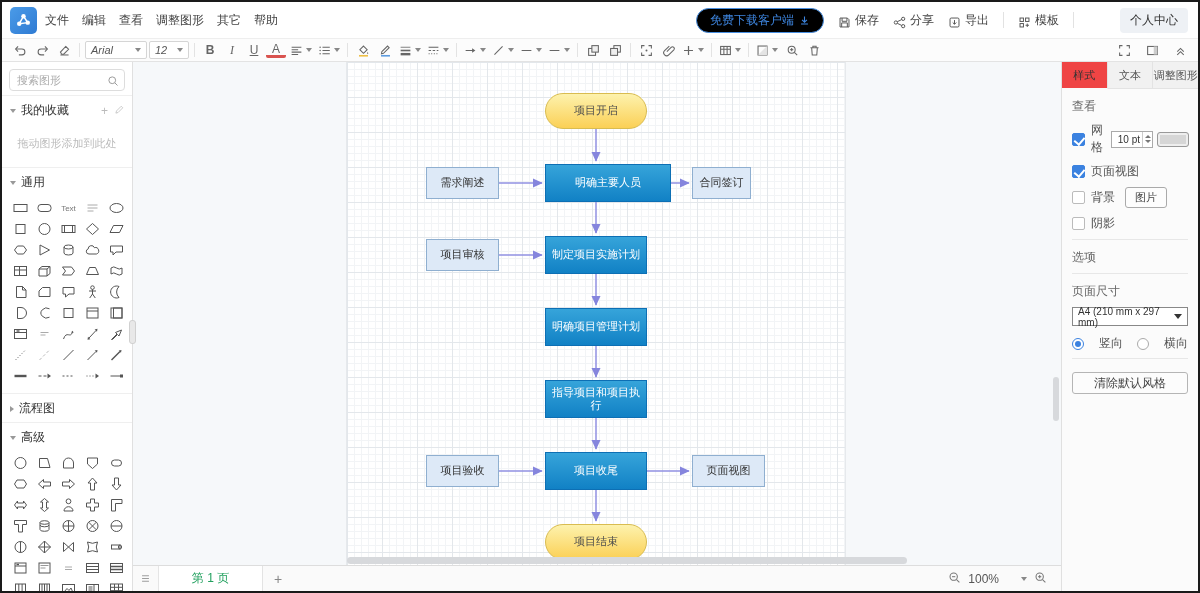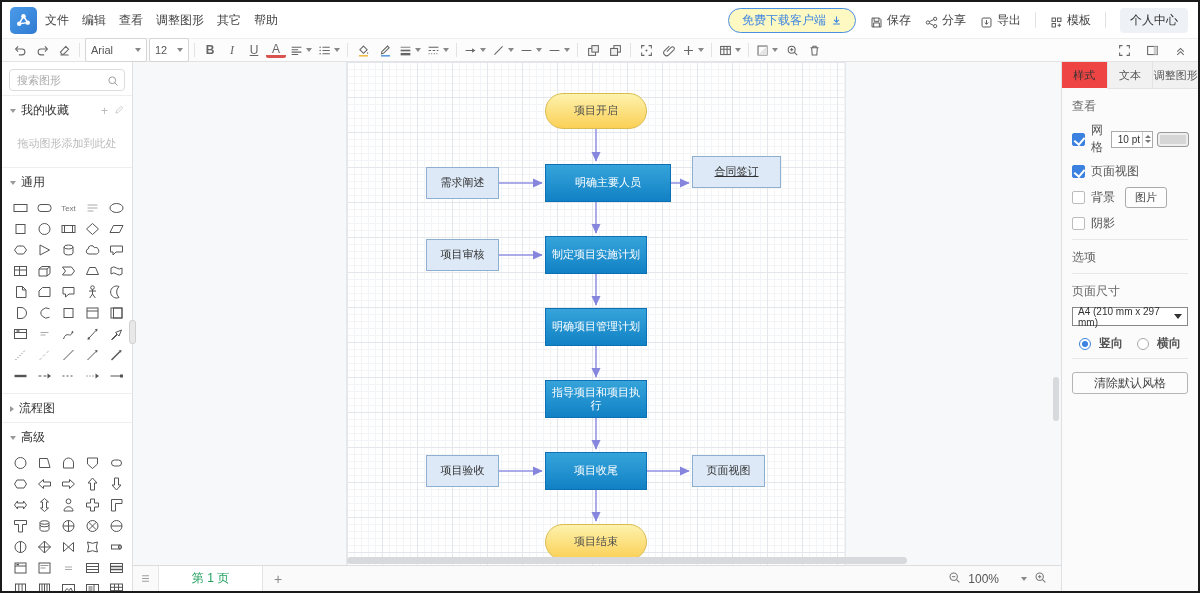--- a/index.html
+++ b/index.html
@@ -9,33 +9,33 @@
 
   
   .header { height:36px; display:flex; align-items:center; padding:0 10px 0 8px; background:#fff; flex:0 0 auto; }
   .logo { width:27px; height:27px; border-radius:5px; background:linear-gradient(135deg,#4a9be8,#2f7bd3); display:flex; align-items:center; justify-content:center; margin-right:8px; flex:0 0 auto; }
   .title-block { display:flex; flex-direction:column; justify-content:center; }
   .doc-title { font-size:13px; font-weight:bold; color:#222; line-height:15px; }
   .menu-row { display:flex; gap:13px; font-size:12px; color:#444; line-height:15px; }
   .menu-row span { cursor:default; }
   .header-spacer { flex:1; }
   .header-actions { display:flex; align-items:center; gap:14px; font-size:12px; color:#444; }
-  .pill-btn { border:1px solid #4a90e2; color:#3e86e0; border-radius:14px; padding:3px 13px; font-size:12px; display:flex; align-items:center; gap:5px; background:#fef9c3; }
+  .pill-btn { border:1px solid #4a90e2; color:#3e86e0; border-radius:14px; padding:3px 13px; font-size:12px; display:flex; align-items:center; gap:5px; background:#000000; }
   .hact { display:flex; align-items:flex-end; gap:4px; }
   .hsep { width:1px; height:16px; background:#e2e2e2; }
-  .personal-btn { background:#eef1f5; border-radius:4px; padding:4px 10px; color:#333; }
+  .personal-btn { background:#eef1f5; border-radius:4px; padding:4px 10px; color:#333;margin-left:32px; }
 
   
   .toolbar { height:24px; background:#fcfcfc; border-top:1px solid #eee; border-bottom:1px solid #e3e3e3; display:flex; align-items:center; padding:0 8px; gap:2px; flex:0 0 auto; }
   .tb-group { display:flex; align-items:center; gap:2px; }
   .tb-sep { width:1px; height:14px; background:#e3e3e3; margin:0 5px; }
   .tb-btn { height:20px; min-width:20px; display:flex; align-items:center; justify-content:center; border-radius:2px; color:#666; font-size:12px; padding:0 2px; background:transparent; border:none; cursor:default; }
   .tb-btn svg { display:block; }
   .tb-caret { width:0; height:0; border-left:3px solid transparent; border-right:3px solid transparent; border-top:4px solid #888; margin-left:3px; }
-  .tb-select { height:24px; border:1px solid #d5d5d5; border-radius:2px; background:#fff; display:flex; align-items:center; justify-content:space-between; padding:0 5px; font-size:11px; color:#555; }
+  .tb-select { height:18px; border:1px solid #d5d5d5; border-radius:2px; background:#fff; display:flex; align-items:center; justify-content:space-between; padding:0 5px; font-size:11px; color:#555;font-style:italic; }
   .g-bold { font-weight:bold; }
   .g-italic { font-style:italic; font-family:"Liberation Serif","DejaVu Serif",serif; }
   .g-underline { text-decoration:underline; }
   .g-fontcolor { border-bottom:3px solid #d9534f; line-height:12px; height:16px; }
   .toolbar-right { margin-left:auto; display:flex; align-items:center; gap:8px; }
 
   
   .main { flex:1; display:flex; min-height:0; }
 
   
@@ -100,21 +100,21 @@
   .grid-size-val { flex:1; text-align:right; font-size:10px; padding-right:2px; color:#333; }
   .spinner { width:10px; border-left:1px solid #ccc; height:100%; display:flex; flex-direction:column; align-items:center; justify-content:center; gap:2px; }
   .spin-up { width:0; height:0; border-left:3px solid transparent; border-right:3px solid transparent; border-bottom:3.5px solid #777; }
   .spin-down { width:0; height:0; border-left:3px solid transparent; border-right:3px solid transparent; border-top:3.5px solid #777; }
   .swatch-btn { width:32px; height:15px; border:1px solid #999; border-radius:3px; background:#d6d6d6; box-shadow:inset 0 0 0 2px #eee; }
   .mini-btn { border:1px solid #aaa; border-radius:3px; background:#fdfdfd; font-size:11px; color:#444; padding:2px 9px; margin-left:4px; }
   .rp-divider { border-top:1px solid #e7e7e7; margin:4px 0 9px 0; }
   .rp-select { width:100%; height:19px; border:1px solid #888; background:#fff; display:flex; align-items:center; justify-content:space-between; padding:0 5px; font-size:10px; color:#333; margin-bottom:9px; }
   .sel-caret { width:0; height:0; border-left:4px solid transparent; border-right:4px solid transparent; border-top:5px solid #333; }
   .radio-row { display:flex; align-items:center; gap:14px; justify-content:center; margin-bottom:6px; color:#555; }
-  .radio { display:flex; align-items:center; gap:8px;font-weight:bold; }
+  .radio { display:flex; align-items:center; gap:15px; }
   .rdot { width:12px; height:12px; border-radius:50%; border:1px solid #aaa; background:#fff; position:relative; }
   .rdot.sel { border-color:#3b82e0; }
   .rdot.sel:after { content:""; position:absolute; left:2px; top:2px; width:6px; height:6px; border-radius:50%; background:#3b82e0; }
   .clear-btn { width:100%; height:22px; border:1px solid #b5b5b5; border-radius:3px; background:#fcfcfc; font-size:12px; color:#444; margin-top:4px; }
 </style>
 </head>
 <body>
 
 <div class="app">
 
@@ -906,21 +906,21 @@
               <line x1="514" y1="121" x2="556" y2="121" stroke="#9191e2" stroke-width="1.5" marker-end="url(#arrowhead)"></line>
               <line x1="366" y1="193" x2="409" y2="193" stroke="#9191e2" stroke-width="1.5" marker-end="url(#arrowhead)"></line>
               <line x1="366" y1="409" x2="409" y2="409" stroke="#9191e2" stroke-width="1.5" marker-end="url(#arrowhead)"></line>
               <line x1="514" y1="409" x2="556" y2="409" stroke="#9191e2" stroke-width="1.5" marker-end="url(#arrowhead)"></line>
             </g>
         </svg>
         <div id="fc-nodes">
             <div class="fc-node terminal" style="left: 412px; top: 31px; width: 102px; height: 36px;">项目开启</div>
             <div class="fc-node main" style="left: 412px; top: 102px; width: 126px; height: 38px; font-family: Liberation Serif, serif;">明确主要人员</div>
             <div class="fc-node side" style="left: 293px; top: 105px; width: 73px; height: 32px;">需求阐述</div>
-            <div class="fc-node side" style="left: 559px; top: 94px; width: 89px; height: 32px; text-decoration: underline;">合同签订</div>
+            <div class="fc-node side" style="left: 559px; top: 105px; width: 59px; height: 32px;">合同签订</div>
             <div class="fc-node main" style="left: 412px; top: 174px; width: 102px; height: 38px;">制定项目实施计划</div>
             <div class="fc-node side" style="left: 293px; top: 177px; width: 73px; height: 32px;">项目审核</div>
             <div class="fc-node main" style="left: 412px; top: 246px; width: 102px; height: 38px;">明确项目管理计划</div>
             <div class="fc-node main" style="left: 412px; top: 318px; width: 102px; height: 38px;">指导项目和项目执行</div>
             <div class="fc-node main" style="left: 412px; top: 390px; width: 102px; height: 38px;">项目收尾</div>
             <div class="fc-node side" style="left: 293px; top: 393px; width: 73px; height: 32px;">项目验收</div>
             <div class="fc-node side" style="left: 559px; top: 393px; width: 73px; height: 32px;">页面视图</div>
             <div class="fc-node terminal" style="left: 412px; top: 462px; width: 102px; height: 36px;">项目结束</div>
           </div>
         <div class="hscroll"></div>

